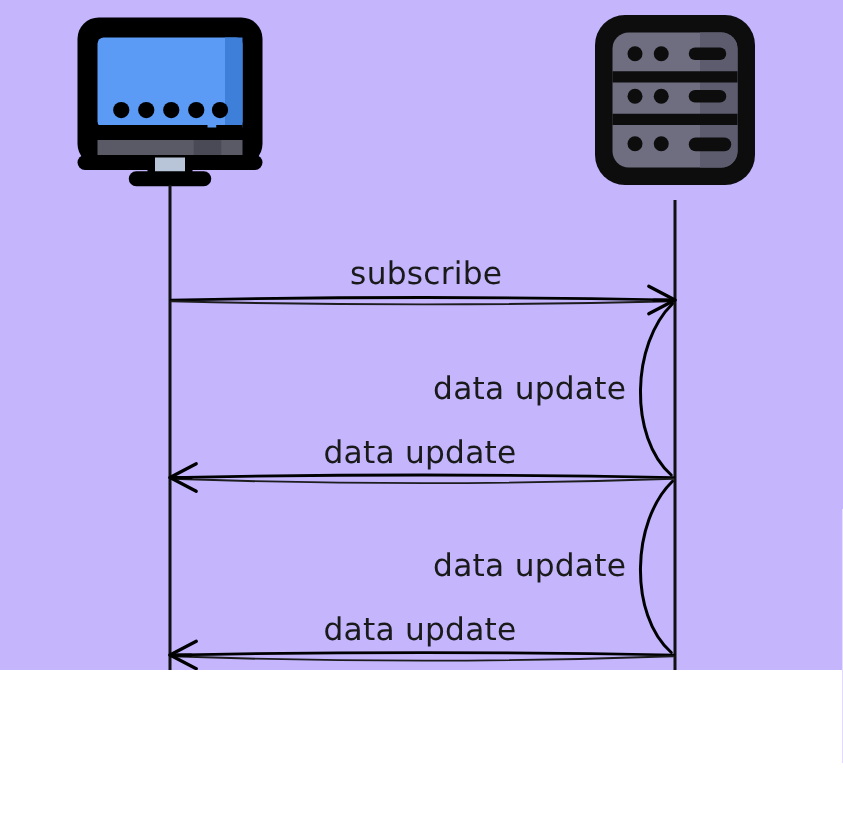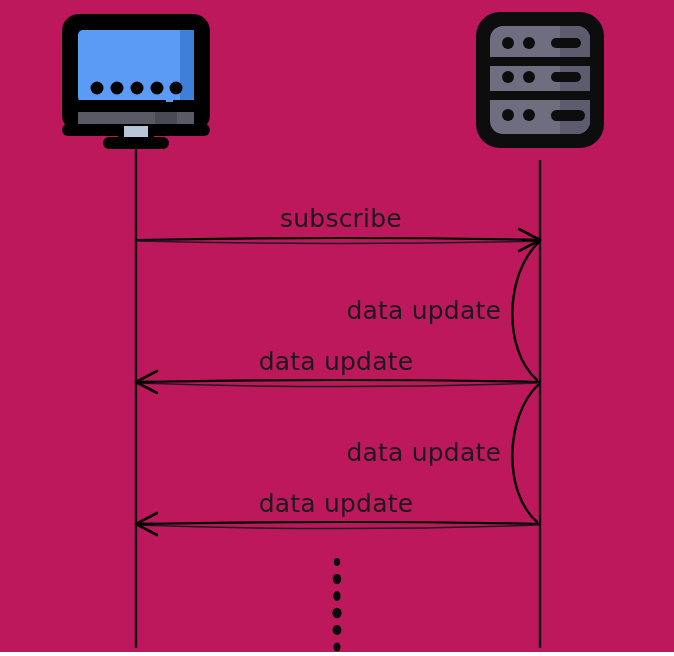--- a/index.html
+++ b/index.html
@@ -6,22 +6,22 @@
     margin: 0;
     padding: 0;
     background: #ffffff;
   }
   body {
     font-family: "DejaVu Sans", sans-serif;
   }
   #stage {
     position: relative;
     width: 674px;
-    height: 652px;
-    background: #be185d;
+    height: 536px;
+    background: #c4b5fd;
     overflow: hidden;
   }
   #diagram-svg {
     position: absolute;
     left: 0;
     top: 0;
     width: 674px;
     height: 656px;
     display: block;
   }

